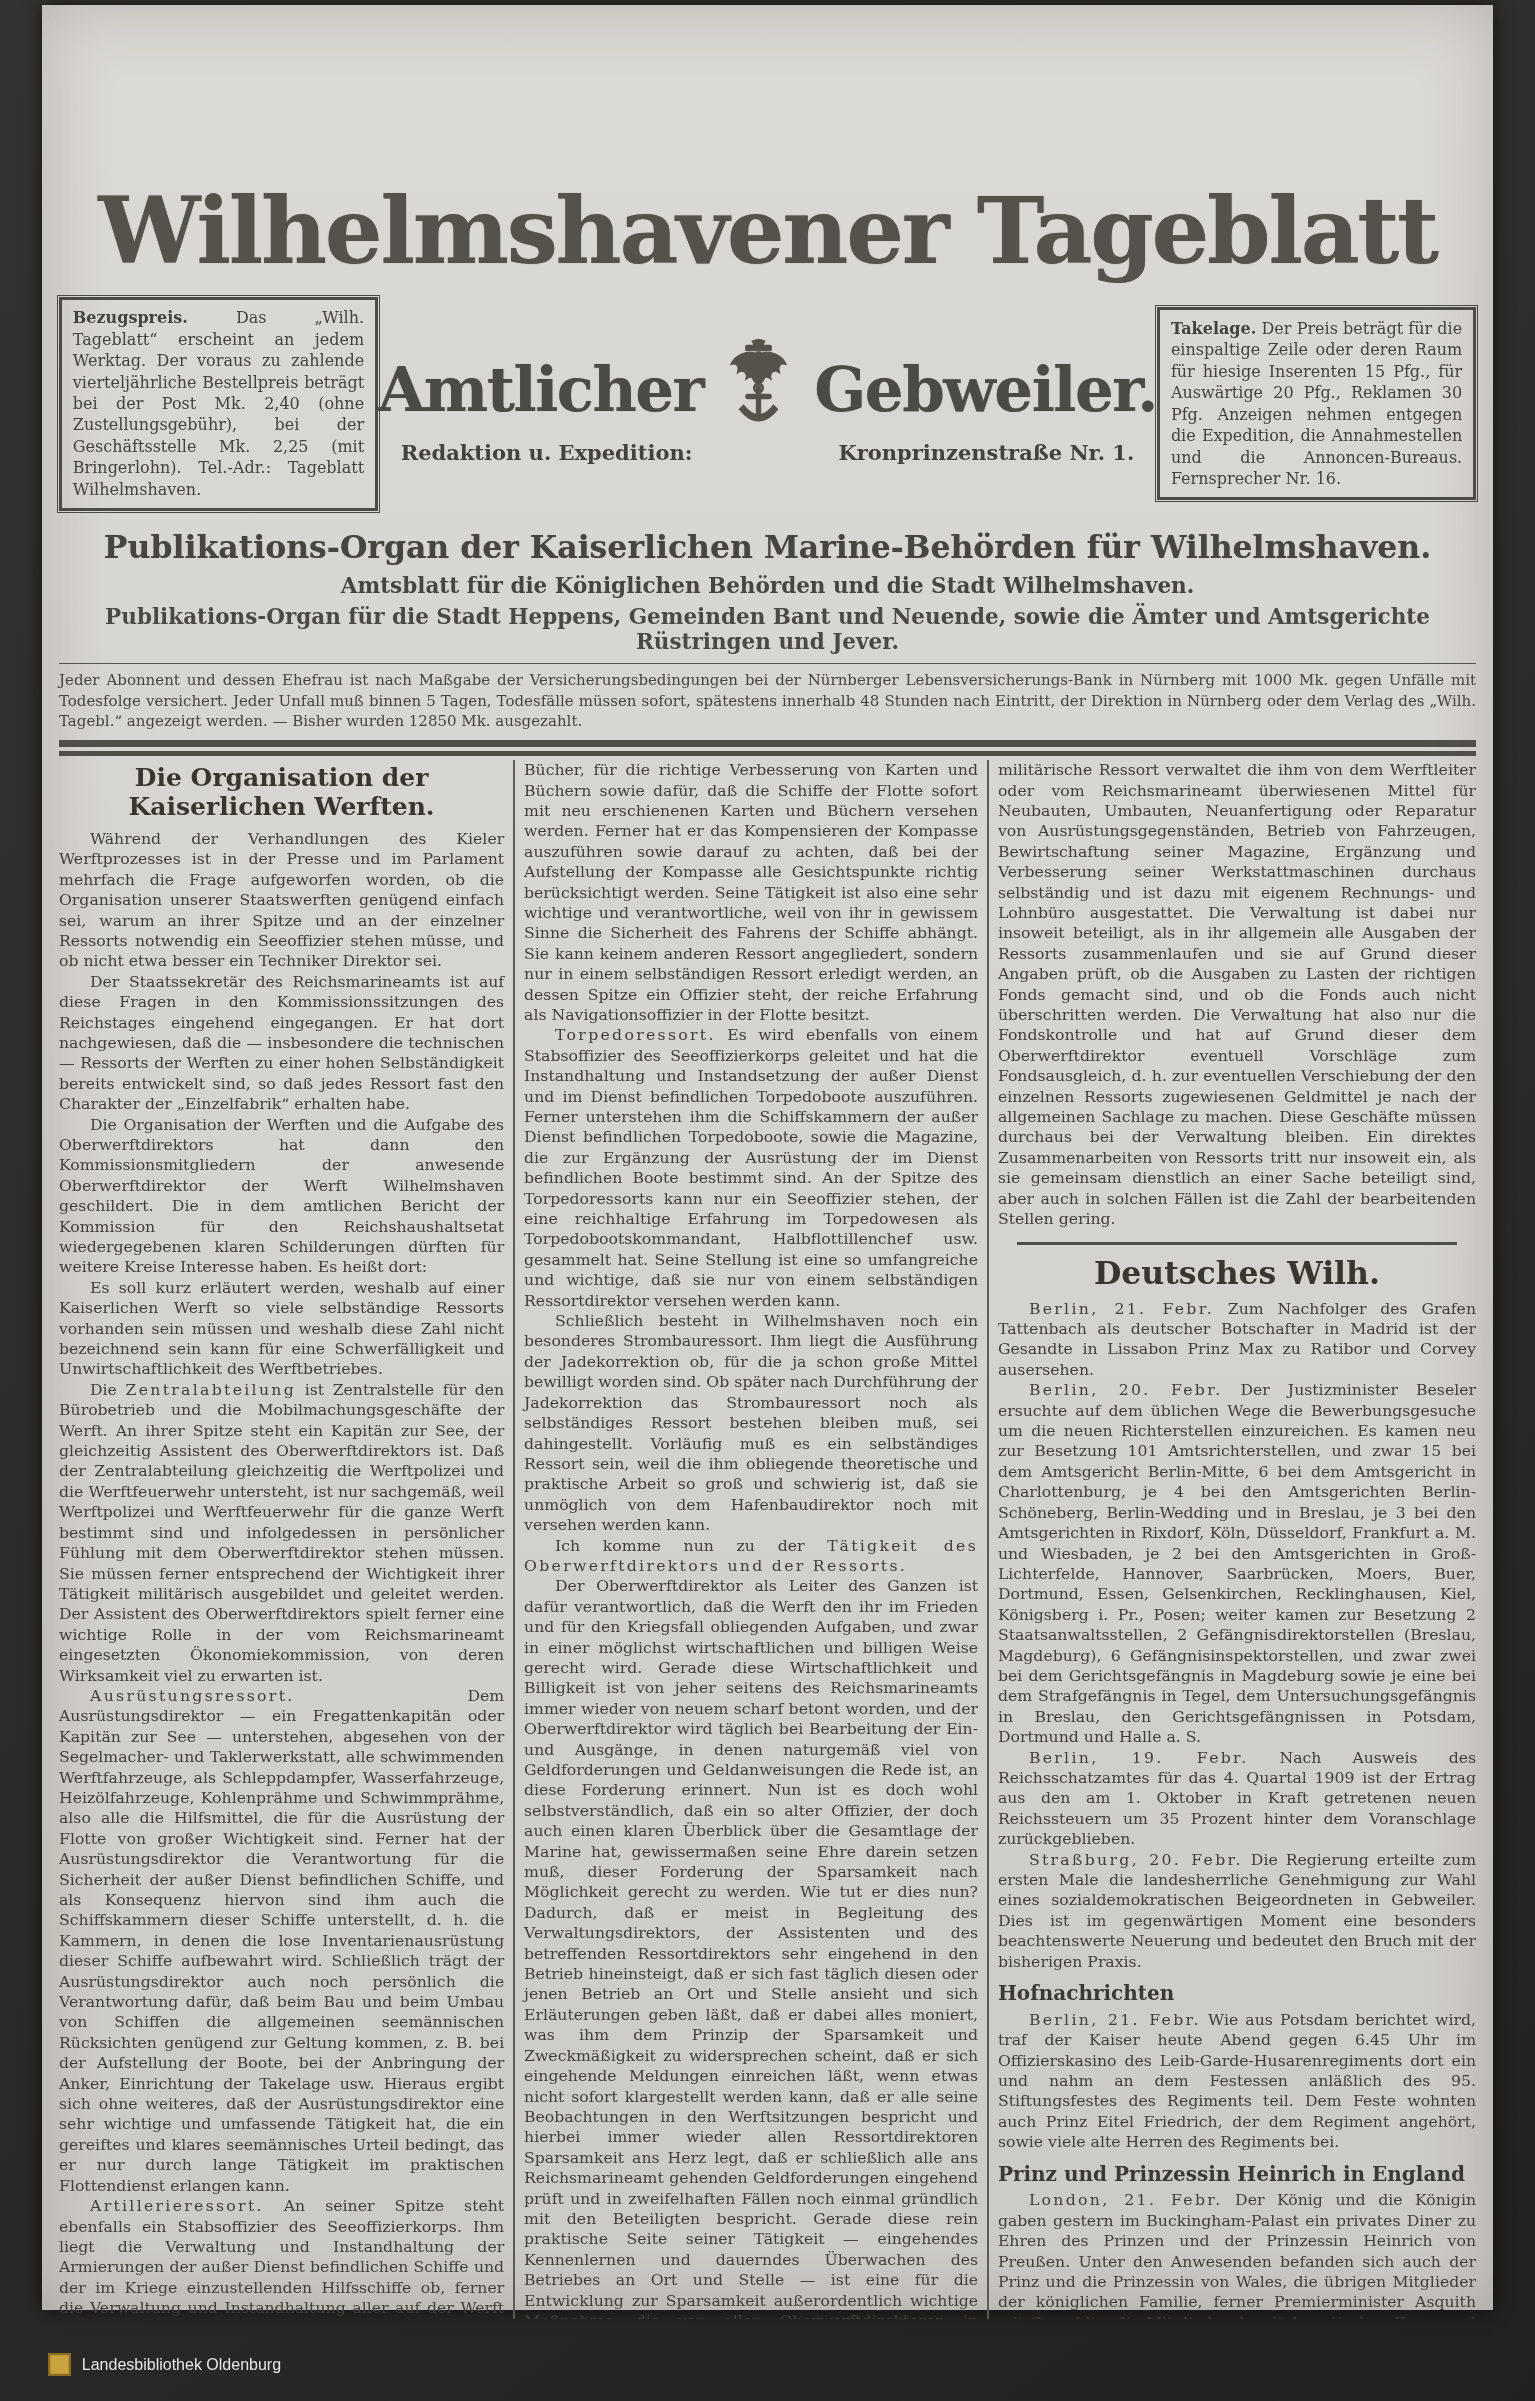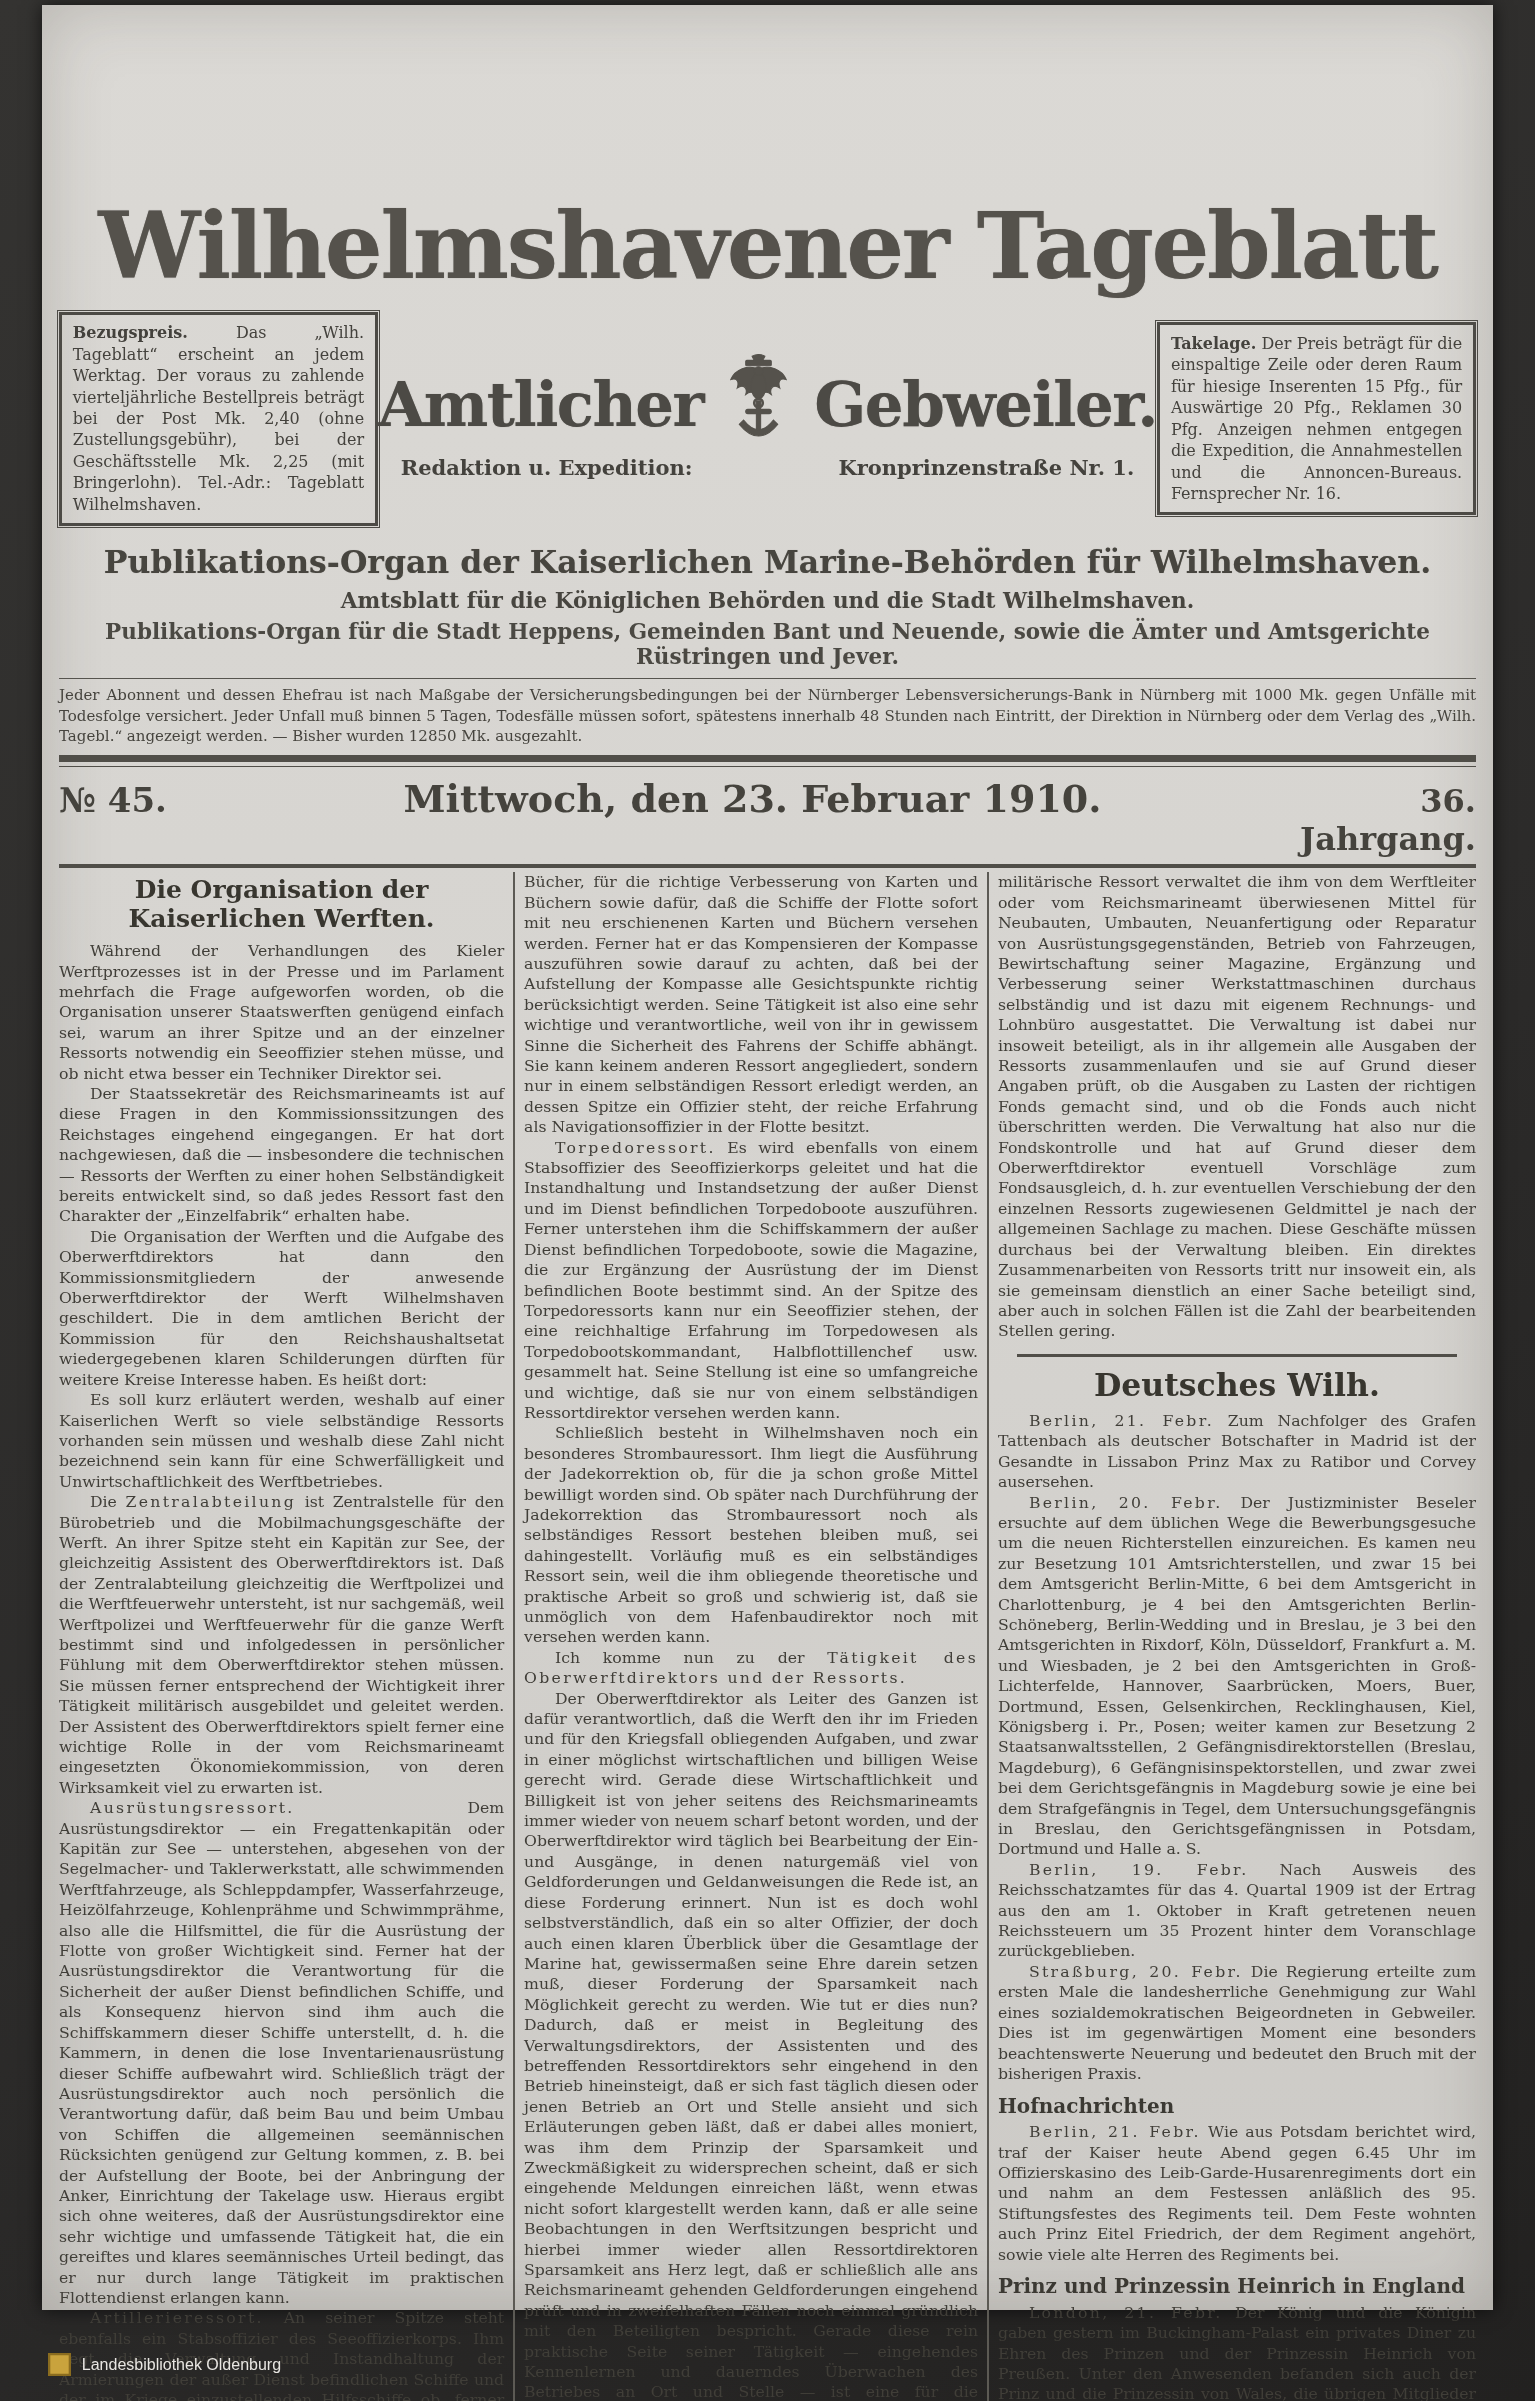--- a/index.html
+++ b/index.html
@@ -1,21 +1,21 @@
 <!DOCTYPE html>
 <html style="font-size:12.3px"><head>
 <meta charset="utf-8">
 <style>
   html,body{margin:0;padding:0;background:#262524;}
   .canvas{position:relative;width:1536px;height:2401px;overflow:hidden;
           background:linear-gradient(145deg,#343331 0%,#2c2b2a 55%,#222120 100%);
           font-family:"DejaVu Serif", serif;}
   
   .paper{position:absolute;left:42px;top:4.6px;width:1451px;height:2305px;box-sizing:border-box;
-         padding:15px 17px;background:linear-gradient(180deg,#dbd9d5 0%,#d5d3cf 55%,#cccac6 100%);
+         padding:0 17px;background:linear-gradient(180deg,#dbd9d5 0%,#d5d3cf 55%,#cccac6 100%);
          box-shadow:inset 0 0 69px rgba(60,55,45,.22), 0 0 17px rgba(0,0,0,.65);
          color:#403e39;}
   
   .masthead-title{margin:181px 0 0;text-align:center;font-weight:700;font-size:91px;line-height:1;
                   letter-spacing:-2.3px;color:#55524c;text-shadow:0 0 0.8px rgba(70,66,60,.55);}
   .pubinfo-row{display:flex;justify-content:space-between;align-items:center;margin-top:20px;}
   .infobox{width:399px;box-sizing:border-box;border:3.1px solid #4c4a45;outline:0.8px solid #4c4a45;
            outline-offset:1.5px;padding:7.7px 10.8px;font-size:16px;line-height:1.34;text-align:justify;
            color:#44423d;}
   .infobox .box-label{font-weight:700;}
@@ -101,25 +101,20 @@
     </div>
 
     <div class="organ1">Publikations-Organ der Kaiserlichen Marine-Behörden für Wilhelmshaven.</div>
     <div class="organ2">Amtsblatt für die Königlichen Behörden und die Stadt Wilhelmshaven.</div>
     <div class="organ3">Publikations-Organ für die Stadt Heppens, Gemeinden Bant und Neuende, sowie die Ämter und Amtsgerichte Rüstringen und Jever.</div>
 
     <hr class="rule-thin">
     <p class="insurance">Jeder Abonnent und dessen Ehefrau ist nach Maßgabe der Versicherungsbedingungen bei der Nürnberger Lebensversicherungs-Bank in Nürnberg mit 1000 Mk. gegen Unfälle mit Todesfolge versichert. Jeder Unfall muß binnen 5 Tagen, Todesfälle müssen sofort, spätestens innerhalb 48 Stunden nach Eintritt, der Direktion in Nürnberg oder dem Verlag des „Wilh. Tagebl.“ angezeigt werden. — Bisher wurden 12850 Mk. ausgezahlt.</p>
     <div class="rule-heavy"></div>
 
-    <div class="dateline">
-      <span class="issue">№ 45.</span>
-      <span class="date">Mittwoch, den 23. Februar 1910.</span>
-      <span class="volume">36. Jahrgang.</span>
-    </div>
     <hr class="rule-medium">
 
     <main class="columns">
       <section class="col col-1">
         <h2 class="article-headline">Die Organisation der Kaiserlichen Werften.</h2>
         <div>
             <p class="para">Während der Verhandlungen des Kieler Werftprozesses ist in der Presse und im Parlament mehrfach die Frage aufgeworfen worden, ob die Organisation unserer Staatswerften genügend einfach sei, warum an ihrer Spitze und an der einzelner Ressorts notwendig ein Seeoffizier stehen müsse, und ob nicht etwa besser ein Techniker Direktor sei.</p>
             <p class="para">Der Staatssekretär des Reichsmarineamts ist auf diese Fragen in den Kommissionssitzungen des Reichstages eingehend eingegangen. Er hat dort nachgewiesen, daß die — insbesondere die technischen — Ressorts der Werften zu einer hohen Selbständigkeit bereits entwickelt sind, so daß jedes Ressort fast den Charakter der „Einzelfabrik“ erhalten habe.</p>
             <p class="para">Die Organisation der Werften und die Aufgabe des Oberwerftdirektors hat dann den Kommissionsmitgliedern der anwesende Oberwerftdirektor der Werft Wilhelmshaven geschildert. Die in dem amtlichen Bericht der Kommission für den Reichshaushaltsetat wiedergegebenen klaren Schilderungen dürften für weitere Kreise Interesse haben. Es heißt dort:</p>
             <p class="para">Es soll kurz erläutert werden, weshalb auf einer Kaiserlichen Werft so viele selbständige Ressorts vorhanden sein müssen und weshalb diese Zahl nicht bezeichnend sein kann für eine Schwerfälligkeit und Unwirtschaftlichkeit des Werftbetriebes.</p>

